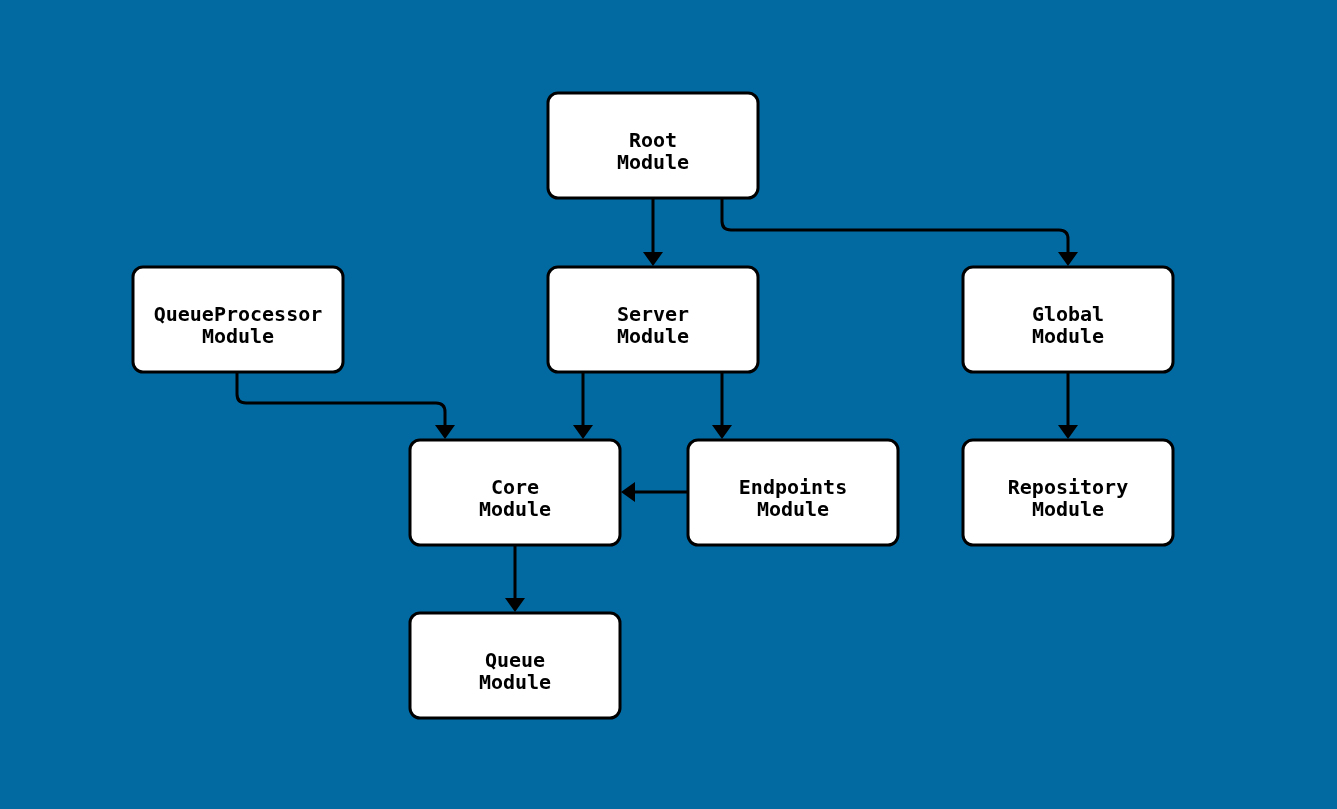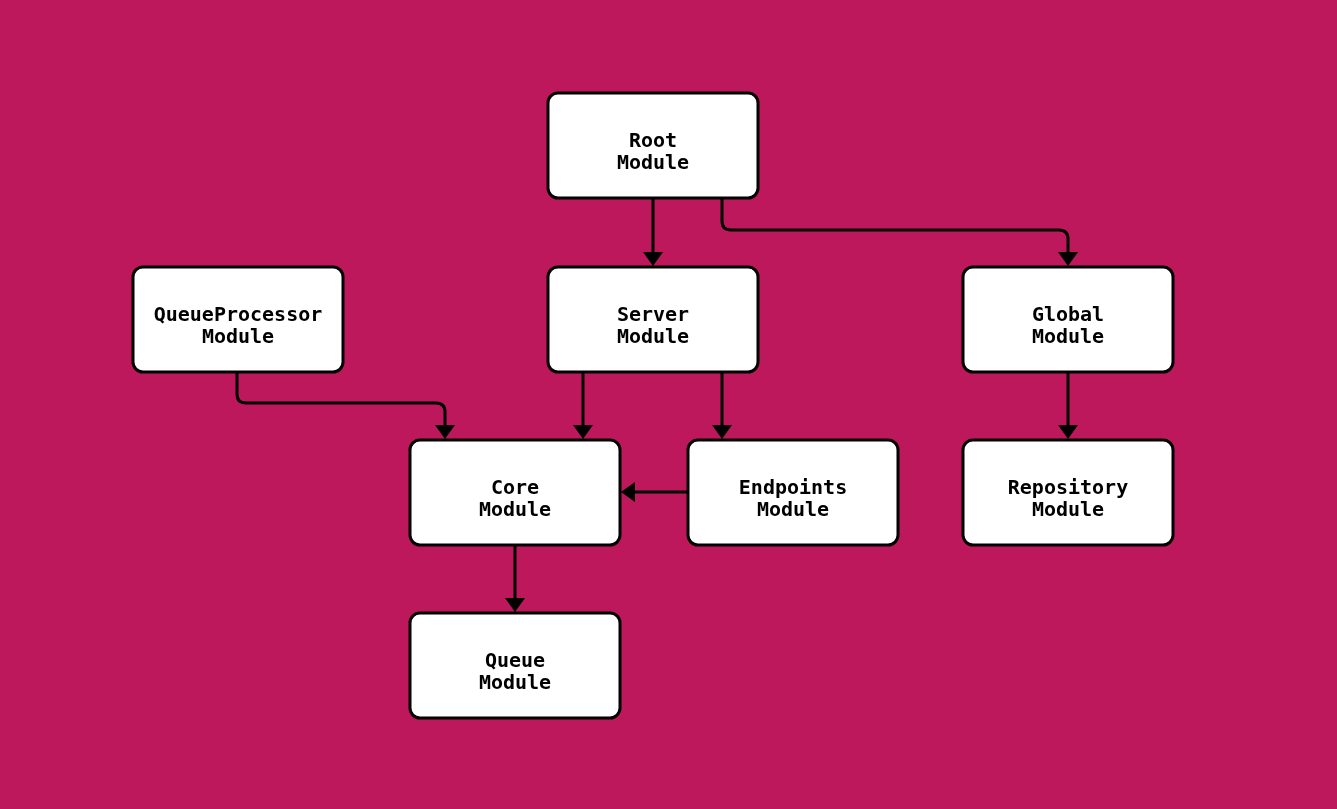--- a/index.html
+++ b/index.html
@@ -4,21 +4,21 @@
 <style>
   html, body {
     margin: 0;
     padding: 0;
     background: #ffffff;
   }
   .canvas {
     position: relative;
     width: 1337px;
     height: 809px;
-    background: #be185d;
+    background: #0369a1;
     overflow: hidden;
   }
   svg.diagram {
     position: absolute;
     left: 0;
     top: 0;
   }
   svg.diagram text {
     font-family: "DejaVu Sans Mono", "Liberation Mono", monospace;
     font-weight: bold;

